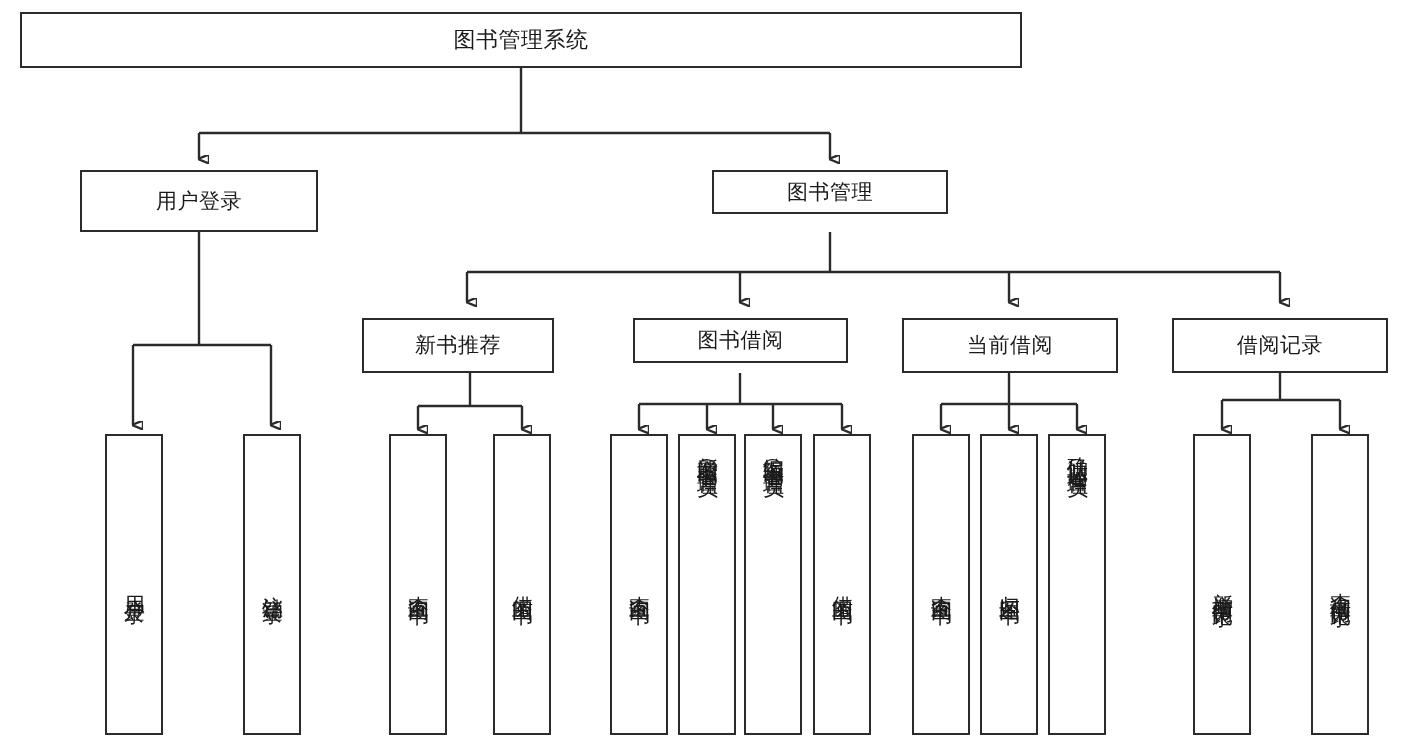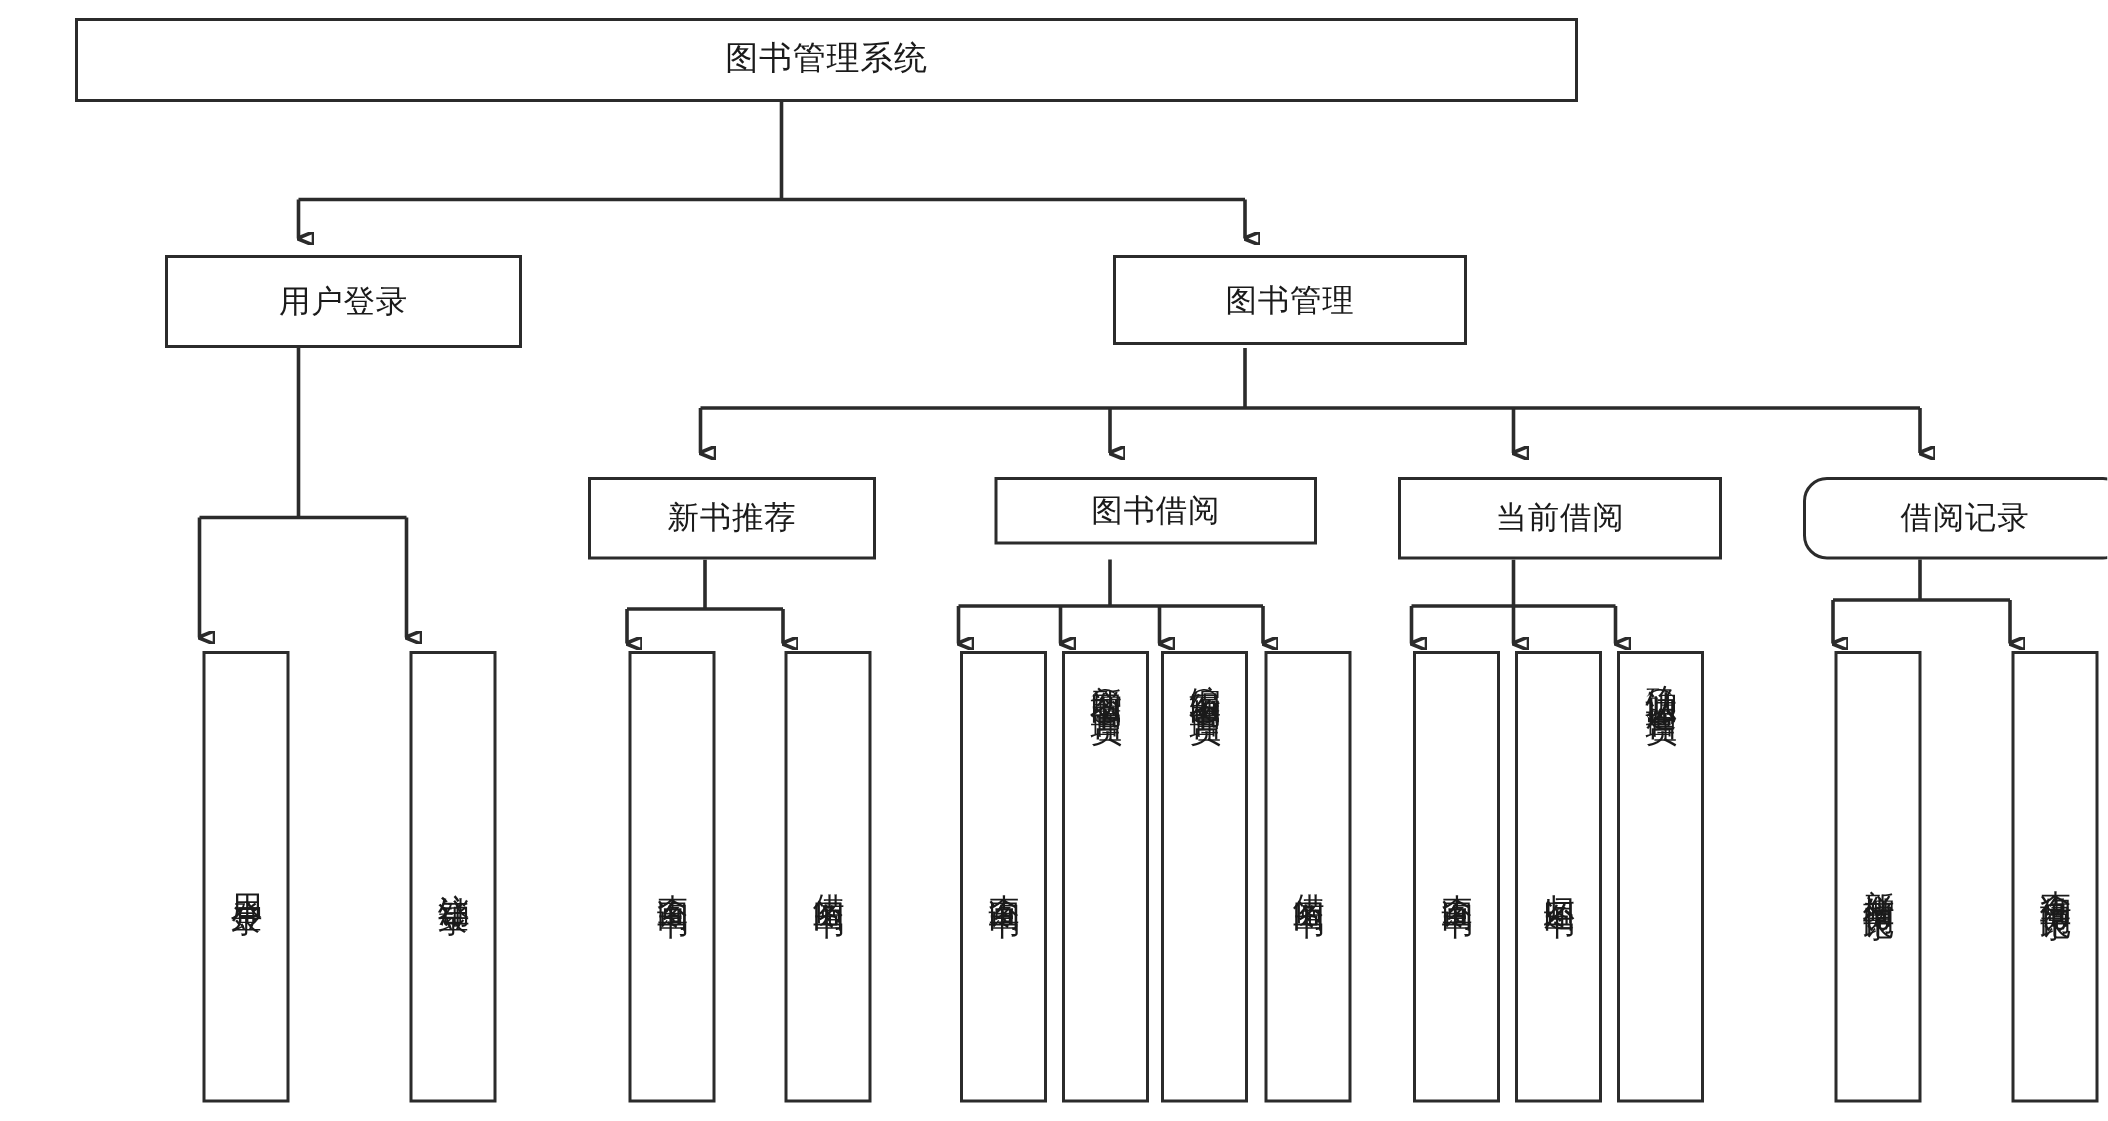--- a/index.html
+++ b/index.html
@@ -20,21 +20,20 @@
   }
   .node {
     position: absolute;
     box-sizing: border-box;
     background: #ffffff;
     border: 2.5px solid #2b2b2b;
     display: flex;
     align-items: center;
     justify-content: center;
     color: #1a1a1a;
-    margin-left: 30px;
   }
   .node .label {
     font-size: 21px;
     line-height: 1.25;
     letter-spacing: 0.5px;
     white-space: nowrap;
     color: #1a1a1a;
   }
   .node.root .label { font-size: 22px; }
   .node.lvl2 .label { font-size: 21px; }
@@ -137,34 +136,34 @@
     <line x1="1340" y1="400" x2="1340" y2="429" marker-end="url(#arrow)"></line>
   </svg>
 
   <div class="node root" style="left:20px; top:12px; width:1002px; height:56px;">
     <span class="label">图书管理系统</span>
   </div>
 
   <div class="node lvl2" style="left:80px; top:170px; width:238px; height:62px;">
     <span class="label">用户登录</span>
   </div>
-  <div class="node lvl2" style="left:712px; top:170px; width:236px; height:60px;text-align:center;">
+  <div class="node lvl2" style="left:712px; top:170px; width:236px; height:44px;text-align:center;">
     <span class="label">图书管理</span>
   </div>
 
   <div class="node lvl3" style="left:362px; top:318px; width:192px; height:55px;">
     <span class="label">新书推荐</span>
   </div>
   <div class="node lvl3" style="left:633px; top:318px; width:215px; height:45px;text-align:right;">
     <span class="label">图书借阅</span>
   </div>
   <div class="node lvl3" style="left:902px; top:318px; width:216px; height:55px;align-items:center;">
     <span class="label">当前借阅</span>
   </div>
-  <div class="node lvl3" style="left:1172px; top:318px; width:216px; height:55px;border-radius:16px;">
+  <div class="node lvl3" style="left:1172px; top:318px; width:216px; height:55px;">
     <span class="label">借阅记录</span>
   </div>
 
   <div class="node leaf" style="left:105px; top:434px; width:58px; height:301px;">
     <span class="label">用户登录</span>
   </div>
   <div class="node leaf" style="left:243px; top:434px; width:58px; height:301px;">
     <span class="label">注销登录</span>
   </div>
 

